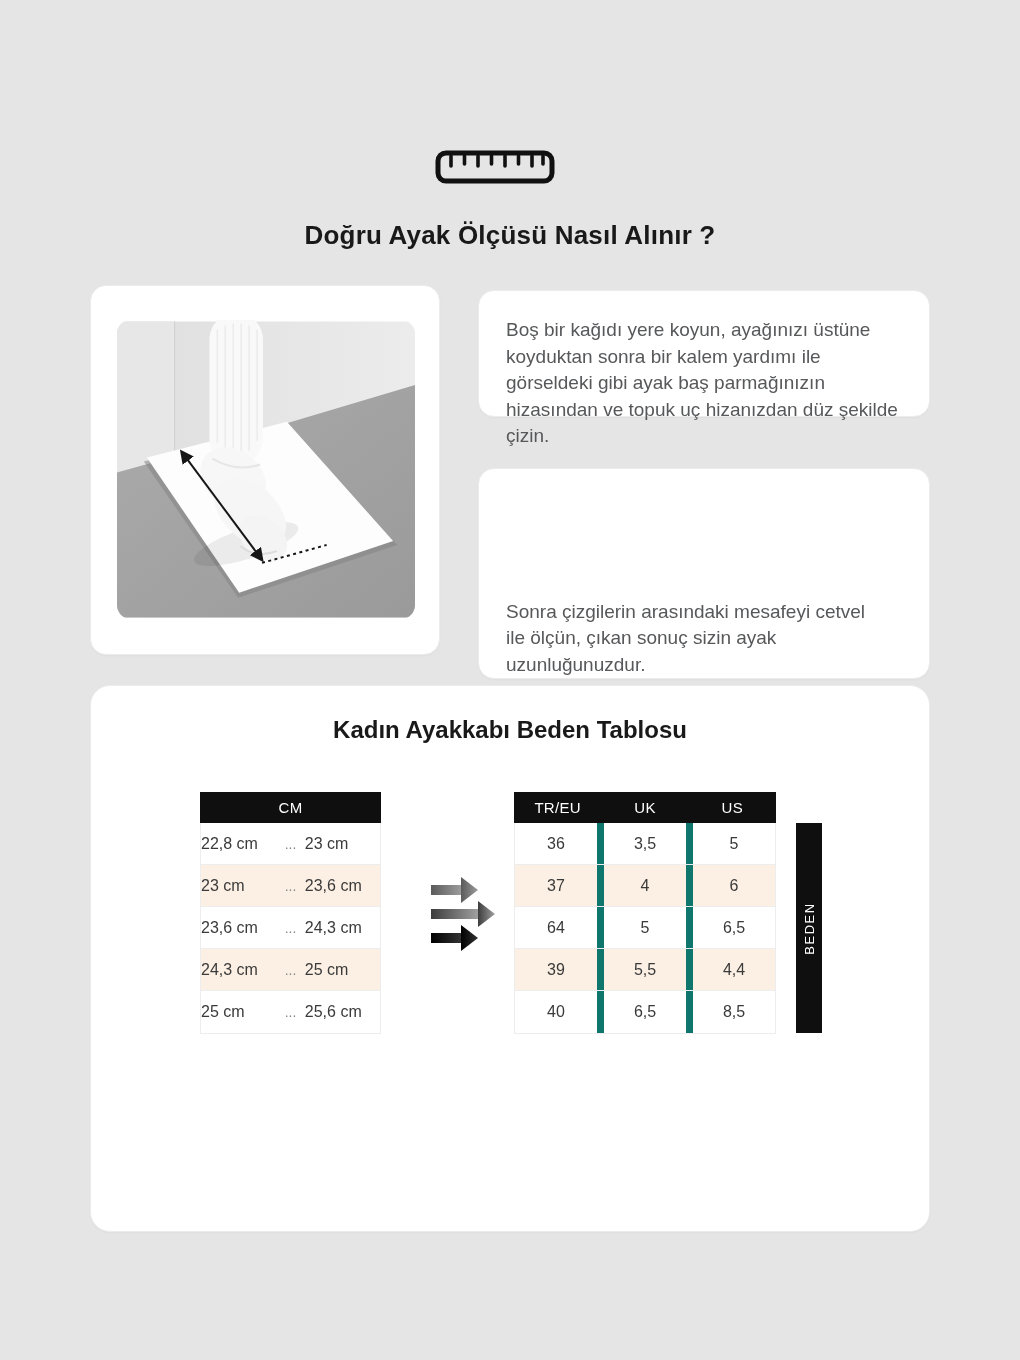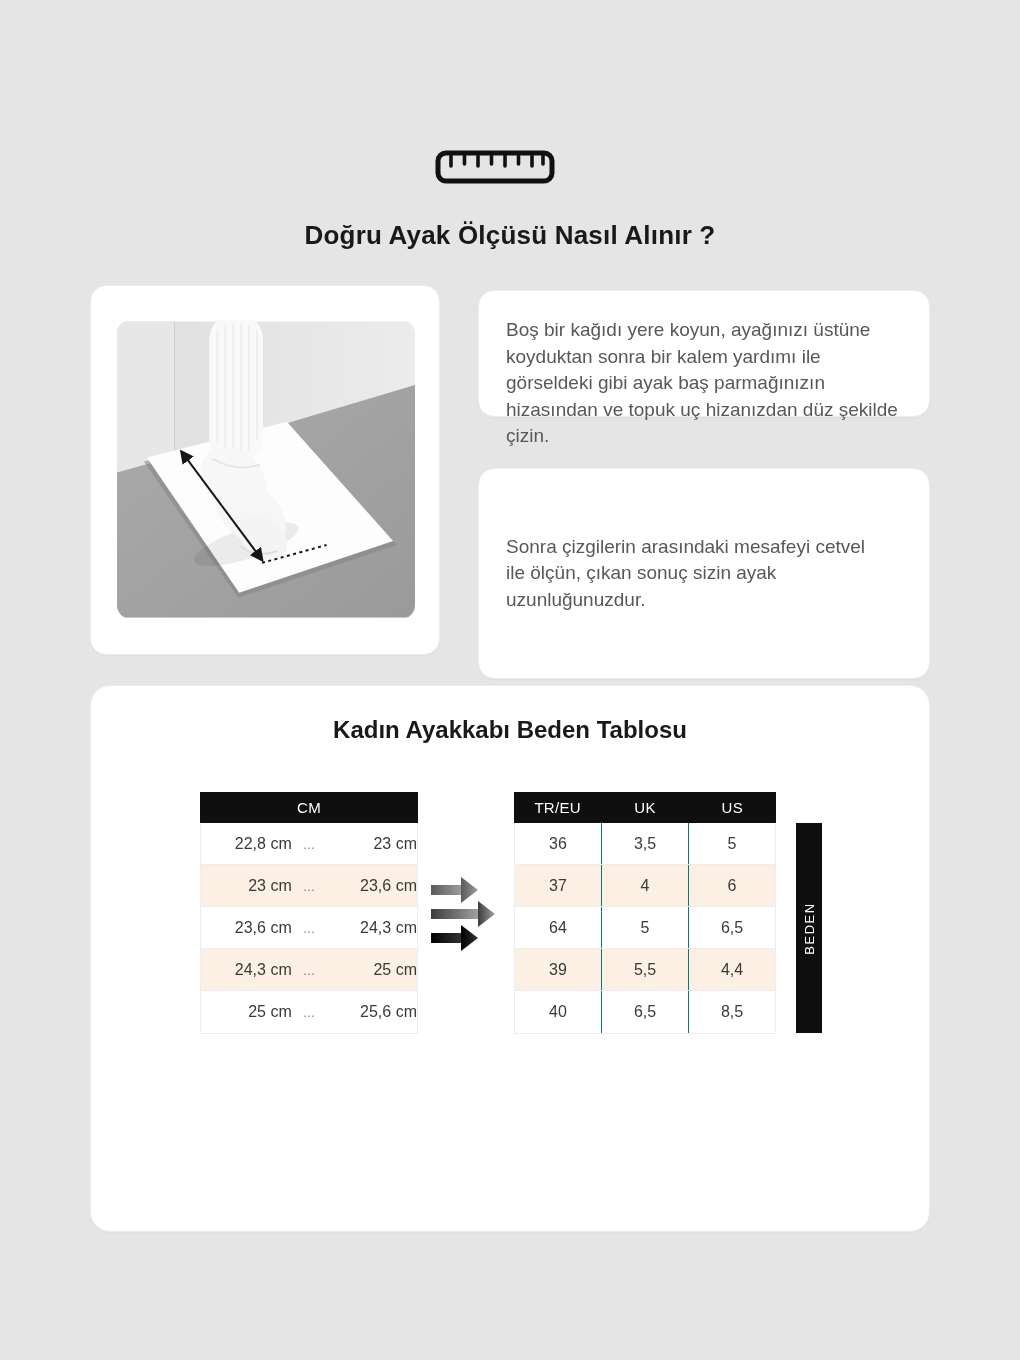--- a/index.html
+++ b/index.html
@@ -12,44 +12,44 @@
   .page-title { position:absolute; left:0; top:220px; width:100%; text-align:center;
                 font-size:26px; font-weight:700; color:#191919; letter-spacing:.2px; }
 
   
   .card { position:absolute; background:#fff; border:1px solid #ececec; border-radius:16px;
           box-shadow:0 1px 2px rgba(0,0,0,0.03); }
   .photo-card { left:90px; top:285px; width:350px; height:370px; }
   .photo-frame { position:absolute; left:26px; top:34px; width:298px; height:299px;
                  border-radius:14px; overflow:hidden; }
   .text-card-1 { left:478px; top:290px; width:452px; height:127px; padding:26px 28px 0 27px; }
-  .text-card-2 { left:478px; top:468px; width:452px; height:211px; display:flex; align-items:center;
+  .text-card-2 { left:478px; top:468px; width:452px; height:211px; display:flex; align-items:flex-end;
                  padding:0 40px 0 27px; }
   .body-text { font-size:19px; line-height:26.5px; color:#57585a; }
 
   
   .size-card { left:90px; top:685px; width:840px; height:547px; border-radius:20px; }
   .section-title { position:absolute; left:0; top:716px; width:100%; text-align:center;
                    font-size:24px; font-weight:700; color:#191919; }
 
   .table { position:absolute; font-size:16px; color:#3a3a3a; }
-  .cm-table { left:200px; top:792px; width:218px; }
+  .cm-table { left:200px; top:792px; width:181px; }
   .eu-table { left:514px; top:792px; width:262px; }
   .t-head { height:31px; background:#0f0f0f; color:#ffffff; display:flex; align-items:center;
             font-size:15px; letter-spacing:.3px; }
   .t-head.single { justify-content:center; }
   .t-head .hcell { flex:1; text-align:center; }
   .t-body { border:1px solid #ededed; border-top:none; }
   .t-row { display:flex; height:42px; align-items:center; background:#fff; border-bottom:1px solid #ededed; }
   .t-row:last-child { border-bottom:none; }
   .t-row.alt { background:#fcf0e4; }
-  .cm-table .c-from, .cm-table .c-to { flex:0 0 42%; text-align:right; }
+  .cm-table .c-from, .cm-table .c-to { flex:0 0 42%; text-align:left; }
   .cm-table .c-dots { flex:0 0 16%; text-align:center; color:#8a8a8a; font-size:14px; }
   .eu-table .cell { flex:1; text-align:center; align-self:stretch; display:flex;
-                    align-items:center; justify-content:center; border-right:1px solid #0f766e; }
+                    align-items:center; justify-content:center; border-right:7px solid #0f766e; }
   .eu-table .cell:last-child { border-right:none; }
 
   .beden-strip { position:absolute; left:796px; top:823px; width:26px; height:210px;
                  background:#0f0f0f; display:flex; align-items:center; justify-content:center; }
   .beden-strip span { transform:rotate(-90deg); color:#ffffff; font-size:13px;
                       letter-spacing:1.5px; white-space:nowrap; }
 
   .arrows-wrap { position:absolute; left:428px; top:876px; width:80px; height:76px; }
 </style>
 </head>

